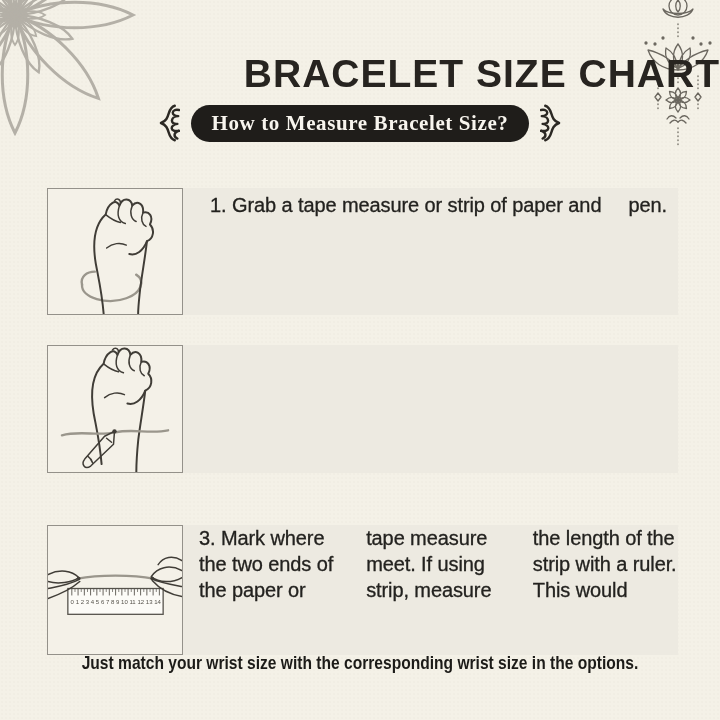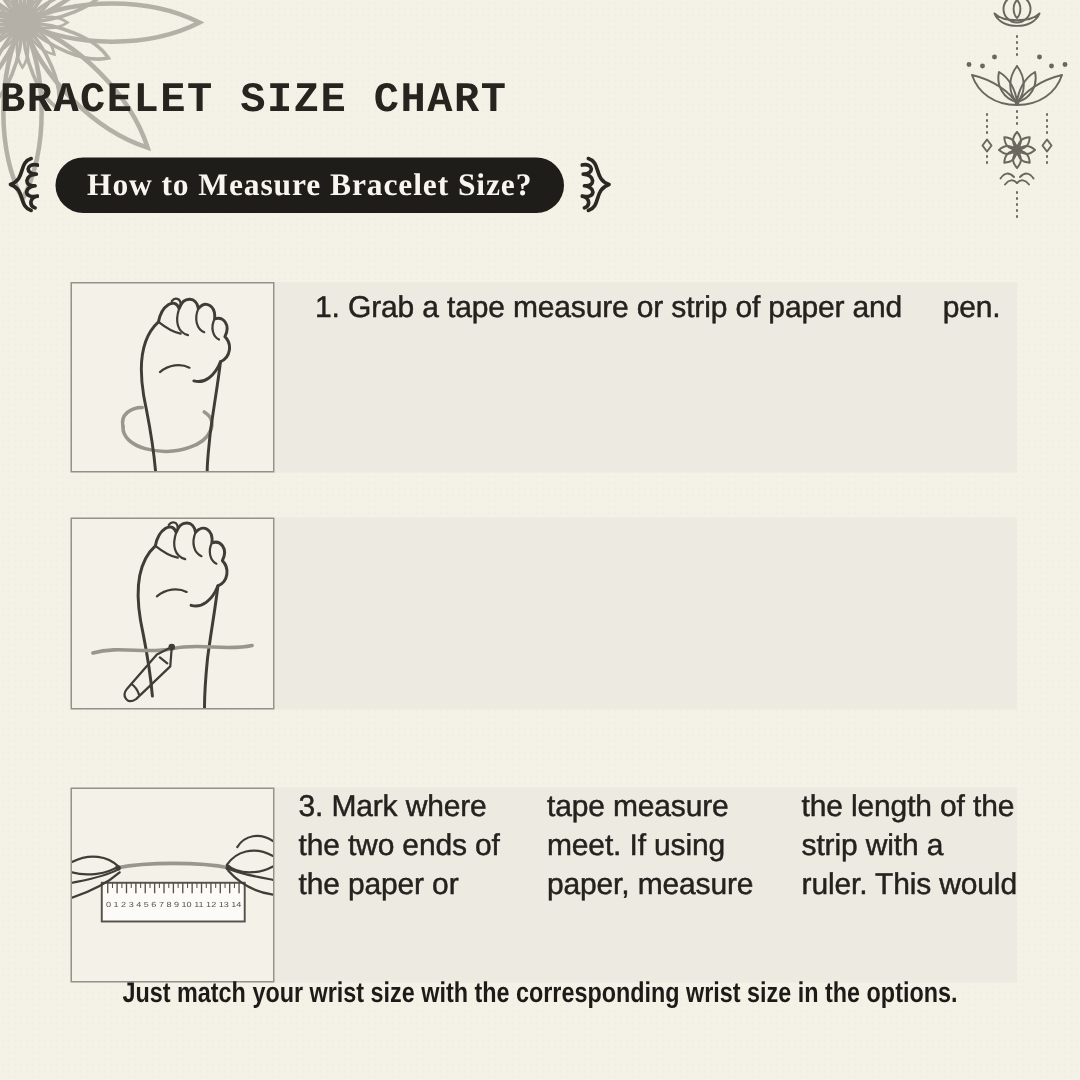--- a/index.html
+++ b/index.html
@@ -11,26 +11,26 @@
     font-family:"Liberation Sans", sans-serif;
   }
 
   
   .mandala { position:absolute; left:-130px; top:-130px; width:280px; height:280px; }
   .lotus-hang { position:absolute; left:633px; top:0; width:90px; height:160px; }
 
   
   .title {
     position:absolute; top:52px; left:0; width:100%;
-    text-align:left; font-family:Liberation Mono, monospace;
-    font-size:28px; font-weight:700; letter-spacing:1px; color:#272420;
+    text-align:right; font-family:Liberation Sans, sans-serif;
+    font-size:39px; font-weight:700; letter-spacing:1px; color:#272420;
   }
   .badge-row {
     position:absolute; top:104px; left:0; width:100%;
-    display:flex; justify-content:flex-start; align-items:center; gap:11px;
+    display:flex; justify-content:center; align-items:center; gap:11px;
   }
   .badge-pill {
     background:#1f1d1a; color:#f8f5ee; border-radius:19px;
     height:37px; display:flex; align-items:center; padding:0 21px;
     font-family:"Liberation Serif", serif; font-weight:700; font-size:21px;
     letter-spacing:0.6px;
   }
   .flourish { width:26px; height:38px; }
   .flourish.right { transform:scaleX(-1); }
 
@@ -222,20 +222,20 @@
         <path class="ink-t" d="M0 62 C10 60 22 58 31 53"></path>
         <path class="ink-t" d="M0 72 C12 68 24 62 32 55"></path>
         <path class="ink-t" d="M135 44 C122 37 110 41 104 50 C112 57 126 56 135 51"></path>
         <path class="ink-t" d="M135 60 C124 58 112 56 104 52"></path>
         <path class="ink-t" d="M135 70 C122 68 112 62 105 54"></path>
         <path class="ink-t" d="M135 34 C126 28 116 30 111 38"></path>
       </svg>
     </div>
     <div class="step-text">
       <div class="line">3. Mark where the two ends of the paper or</div>
-      <div class="line cont">tape measure meet. If using paper, measure</div>
+      <div class="line cont">tape measure meet. If using strip, measure</div>
       <div class="line cont">the length of the strip with a ruler. This would</div>
     </div>
   </div>
 
   <div class="footer">Just match your wrist size with the corresponding wrist size in the options.</div>
 
 </div>
 
 </body></html>

